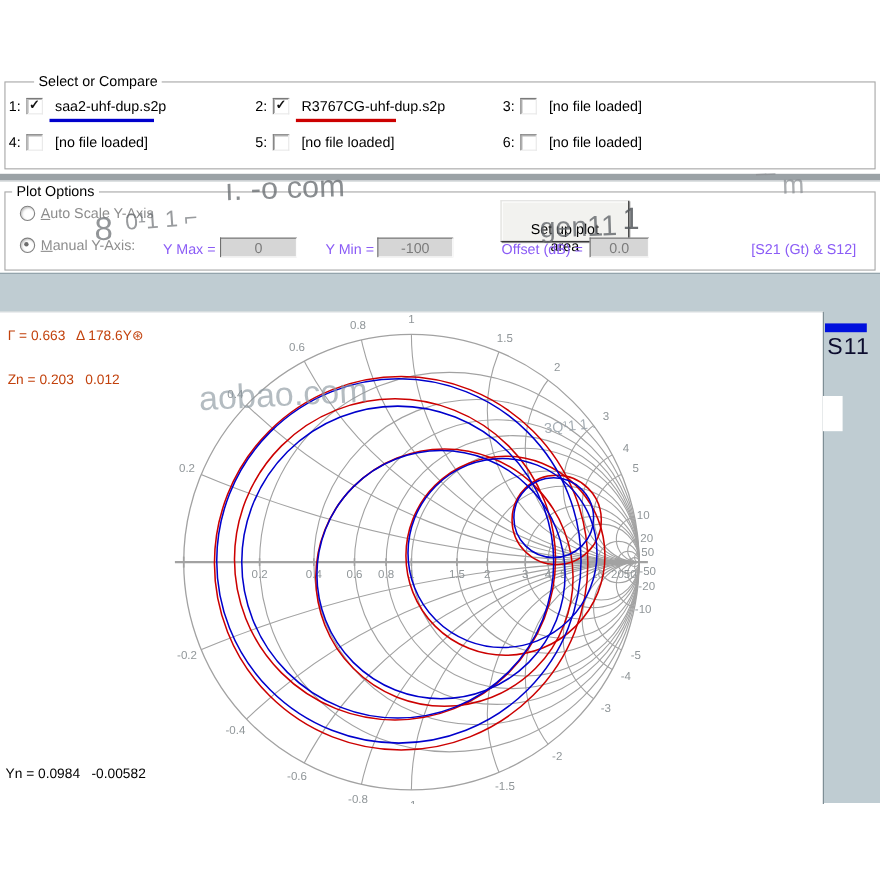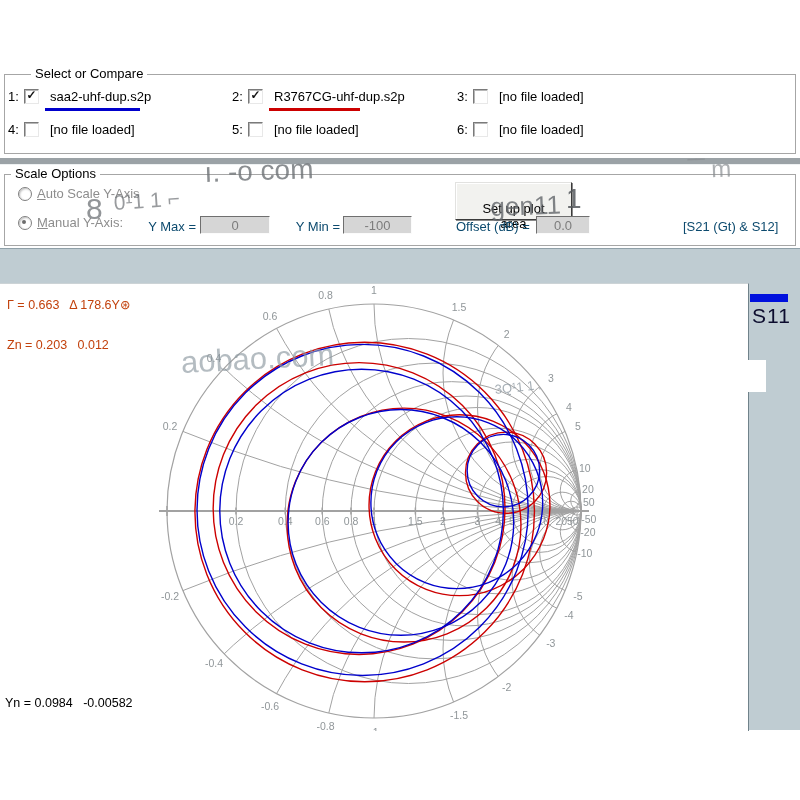--- a/index.html
+++ b/index.html
@@ -18,21 +18,21 @@
   .underline{position:absolute;left:-5px;top:19px;height:3px;}
   .slot[data-slot="0"] .underline{width:95px;}
   .slot[data-slot="1"] .underline{width:91px;}
   
   #divider{position:absolute;left:0;top:158px;width:800px;height:6px;background:#9ba2a6;border-bottom:1px solid #eef1f2;}
   
   .radio{position:absolute;width:12px;height:12px;border-radius:50%;background:#fff;border:1px solid #808080;
          box-shadow:inset 1px 1px 2px rgba(0,0,0,0.25);}
   .radio .dot{width:4px;height:4px;border-radius:50%;background:#6d6d6d;margin:3px 0 0 3px;}
   .graylabel{position:absolute;color:#8d8d8d;white-space:nowrap;}
-  .blacklabel{position:absolute;color:#0c4a6e;white-space:nowrap;}
+  .blacklabel{position:absolute;color:#8b5cf6;white-space:nowrap;}
   .mn{text-decoration:underline;}
   .editbox{position:absolute;background:#d6d6d6;border:1px solid;border-color:#6f6f6f #fbfbfb #fbfbfb #6f6f6f;
            color:#7c7c7c;font-size:13px;font-family:"Liberation Sans",sans-serif;text-align:center;padding:0;outline:none;}
   .pushbutton{position:absolute;background:#f2f2ef;border:1px solid;border-color:#e2e2e0 #3a3a3a #3a3a3a #e2e2e0;
               box-shadow:1px 1px 0 #8a8a8a, inset 1px 1px 0 #ffffff;font-size:13px;
               font-family:"Liberation Sans",sans-serif;color:#000;padding:18px;}
   
   #panel{position:absolute;left:0;top:248px;width:800px;height:482px;background:#bfccd2;border-top:1px solid #8fa0a8;box-sizing:border-box;}
   #chart-rect{position:absolute;left:0;top:283px;width:748px;height:447px;background:#ffffff;
               border-right:1px solid #70828a;border-top:1px solid #ccd3d6;box-sizing:content-box;}
@@ -93,21 +93,21 @@
   <span class="idx">6:</span>
   <span class="checkbox">
       <span class="check"></span>
     </span>
   <span class="filelabel"><span>[no file loaded]</span></span>
 </div>
 
 <div id="divider"></div>
 
 <div class="groupbox" id="gb-plot" style="left:4px;top:174px;width:790px;height:70px;">
-  <div class="gb-title" style="left:6px;top:-9px;">Scale Options</div>
+  <div class="gb-title" style="left:6px;top:-9px;">Plot Options</div>
 </div>
 
 <div class="radio" id="radio-auto" style="left:18px;top:187px;"></div>
 <div class="graylabel" style="left:37px;top:186px;"><span class="mn">A</span><span>uto Scale Y-Axis</span></div>
 
 <div class="radio" id="radio-manual" style="left:18px;top:216px;">
     <div class="dot" style="display: block;"></div>
   </div>
 <div class="graylabel" style="left:37px;top:215px;"><span class="mn">M</span><span>anual Y-Axis:</span></div>
 

